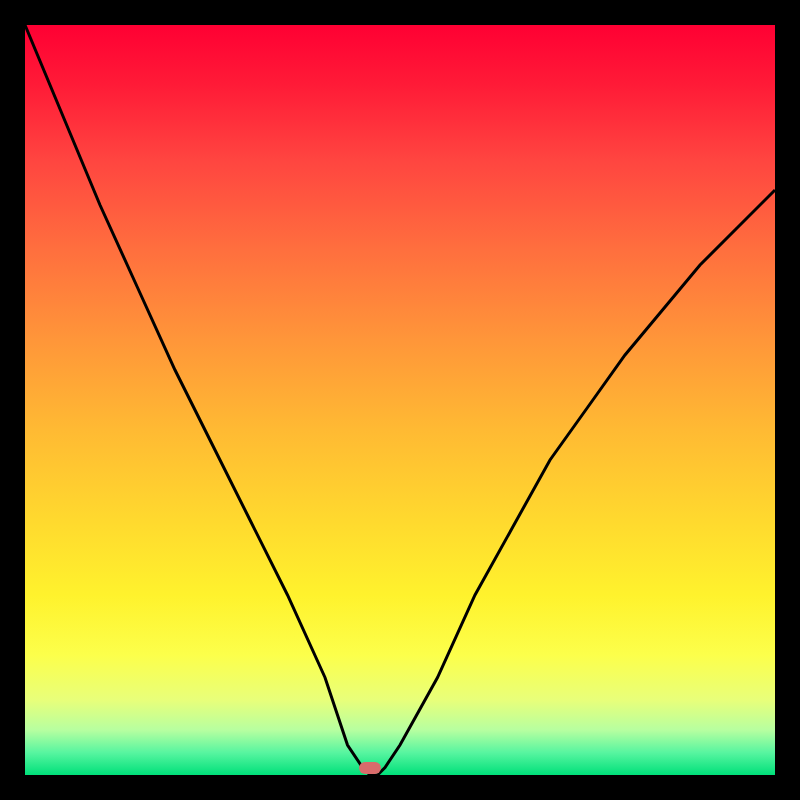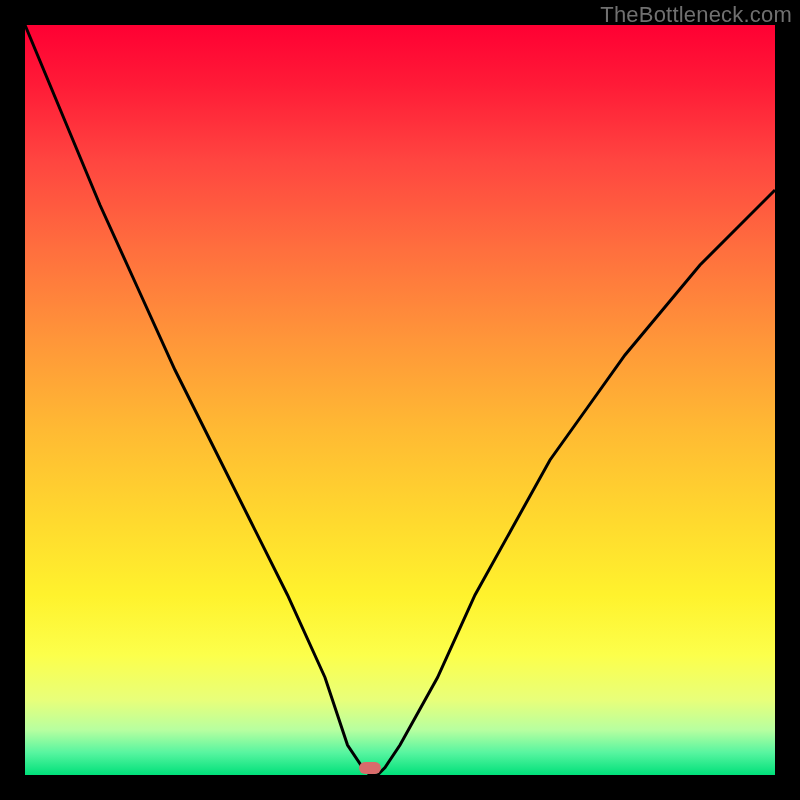--- a/index.html
+++ b/index.html
@@ -70,21 +70,20 @@
     background: #d96b6b;
     border-radius: 6px;
     left: 328px; 
     bottom: 1px;
   }
 </style>
 </head>
 <body>
 
 <div class="frame">
-  <div class="watermark">TheBottleneck.com</div>
 
   <div class="plot-area">
     <div class="gradient"></div>
 
     <svg class="curve" viewBox="0 0 750 750" preserveAspectRatio="none">
 
       <path fill="none" stroke="#000" stroke-width="3" d="M0.0 0.0 L37.5 90.0 L75.0 180.0 L112.5 262.5 L150.0 345.0 L187.5 420.0 L225.0 495.0 L262.5 570.0 L300.0 652.5 L322.5 720.0 L337.5 742.5 L345.0 750.0 L352.5 750.0 L360.0 742.5 L375.0 720.0 L412.5 652.5 L450.0 570.0 L487.5 502.5 L525.0 435.0 L562.5 382.5 L600.0 330.0 L637.5 285.0 L675.0 240.0 L712.5 202.5 L750.0 165.0"></path>
     </svg>
 
     <div class="marker" style="left: 334px; bottom: 1px; background: rgb(217, 107, 107);"></div>

